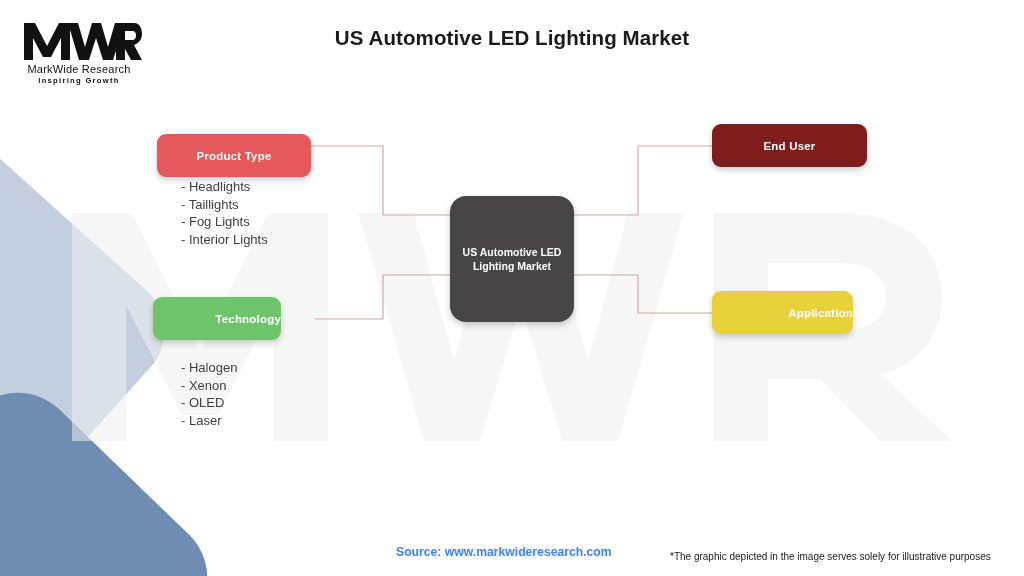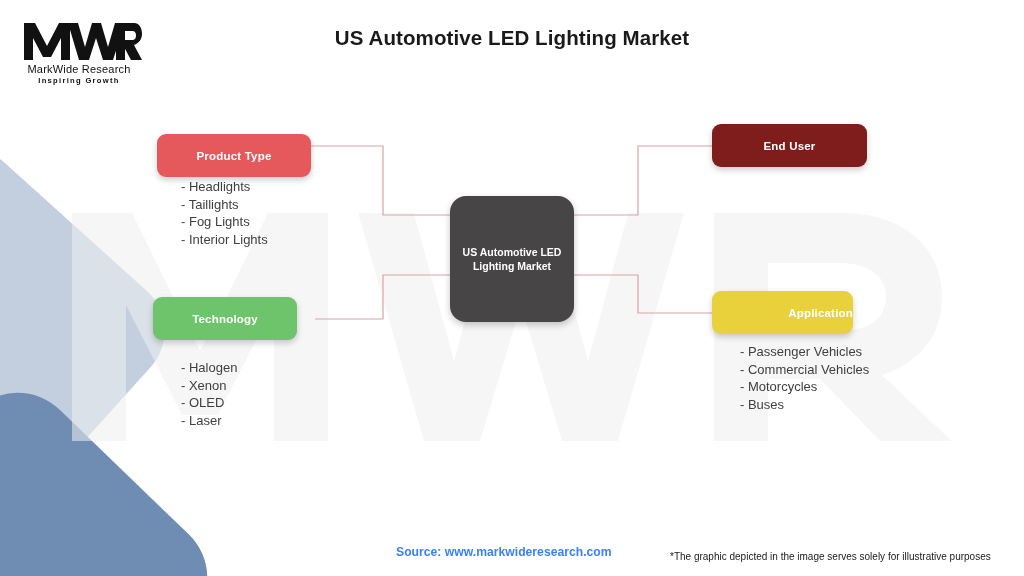--- a/index.html
+++ b/index.html
@@ -71,21 +71,21 @@
   
   .pill{
     position:absolute;height:43px;border-radius:9px;
     display:flex;align-items:center;justify-content:center;
     box-shadow:0 3px 6px rgba(0,0,0,.20);
   }
   .pill span{
     color:#ffffff;font-size:11.5px;font-weight:bold;letter-spacing:.2px;
   }
   .pill-product{left:157px;top:122px;width:154px;background:#e5585c;margin-top:12px;}
-  .pill-tech   {left:153px;top:297px;width:144px;background:#6ec46b;}
+  .pill-tech   {left:153px;top:297px;width:128px;background:#6ec46b;justify-content:flex-end;}
   .pill-enduser{left:712px;top:124px;width:155px;background:#7f1d1d;}
   .pill-app    {left:712px;top:291px;width:141px;background:#e9d13c;justify-content:flex-end;}
 
   
   .items{position:absolute;}
   .items div{
     font-size:13px;color:#3f3f3f;line-height:17.5px;white-space:nowrap;
   }
   .items-product{left:181px;top:178px;}
   .items-tech   {left:181px;top:359px;}
@@ -174,23 +174,17 @@
     <div>- Laser</div>
   </div>
 
   <div class="pill pill-enduser">
     <span>End User</span>
   </div>
 
   <div class="pill pill-app">
     <span>Application</span>
   </div>
-  <div class="items items-app">
-    <div>- Passenger Vehicles</div>
-    <div>- Commercial Vehicles</div>
-    <div>- Motorcycles</div>
-    <div>- Buses</div>
-  </div>
 
   <div class="source">Source: www.markwideresearch.com</div>
   <div class="disclaimer">*The graphic depicted in the image serves solely for illustrative purposes</div>
 
 </div>
 
 </body></html>

